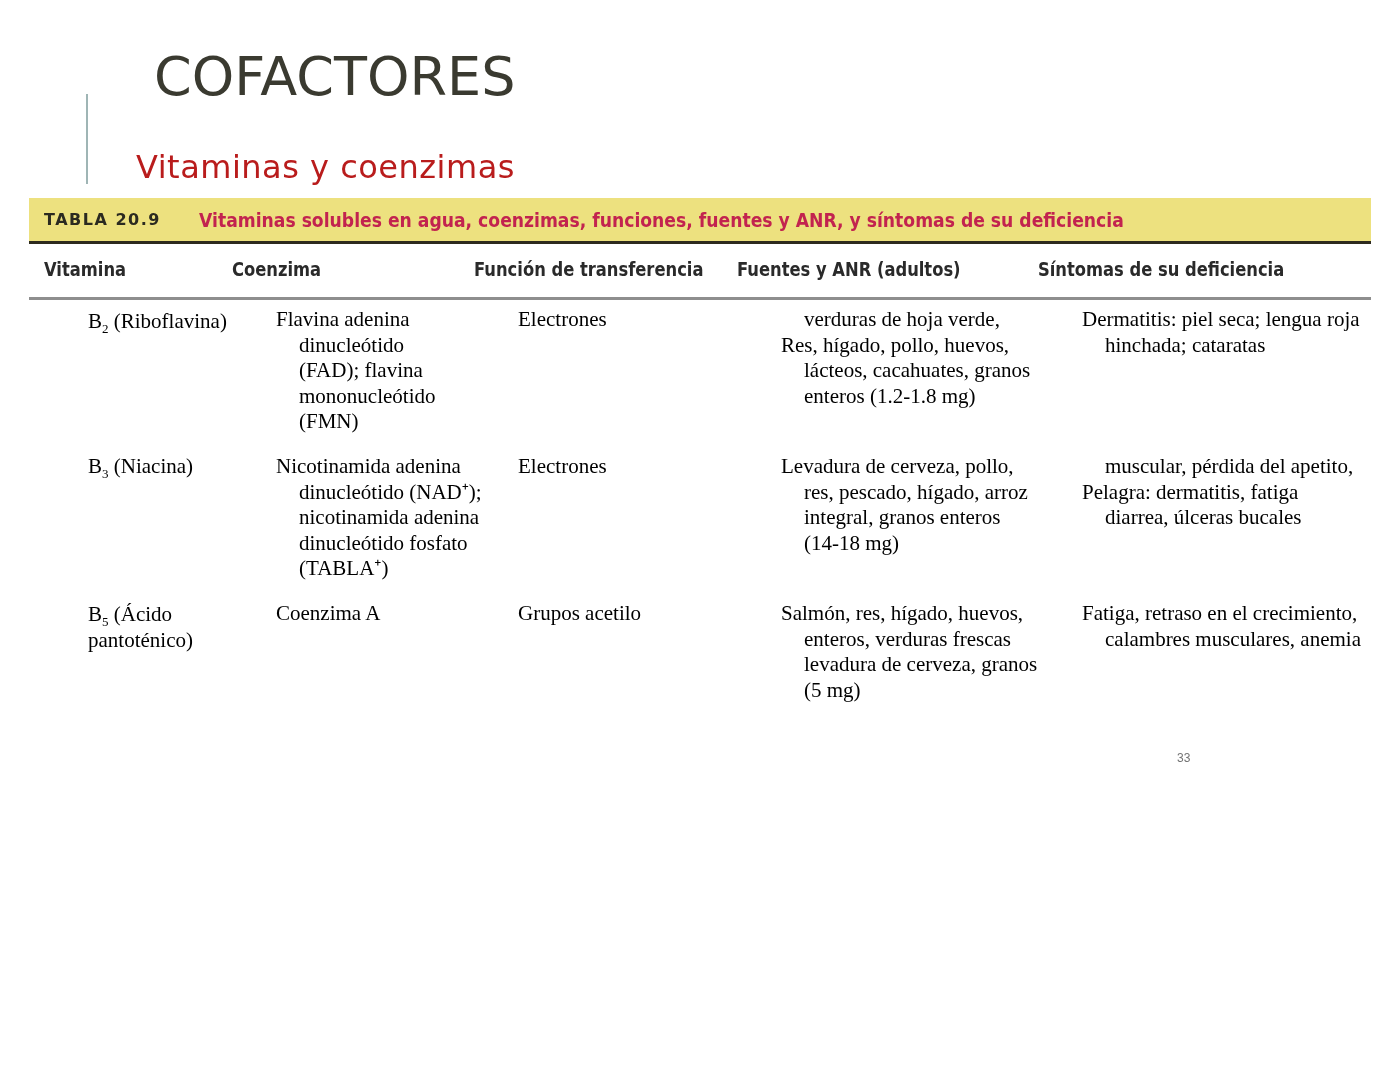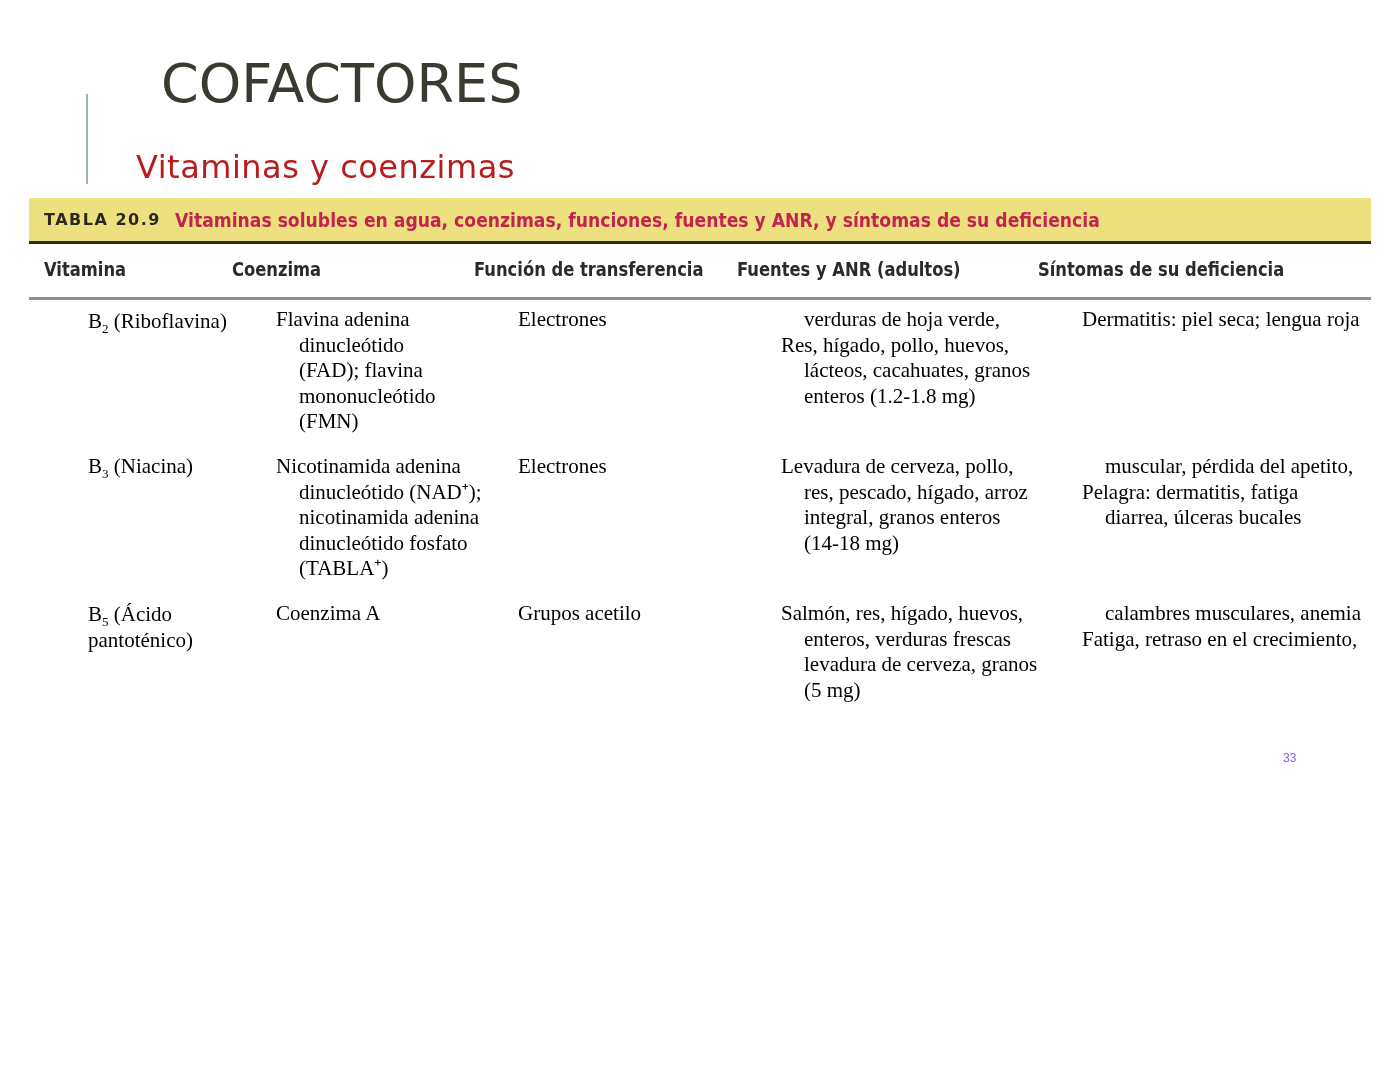--- a/index.html
+++ b/index.html
@@ -3,34 +3,34 @@
   <meta charset="utf-8">
   <style>
     html, body { margin: 0; padding: 0; }
     body {
       width: 1397px; height: 1080px; background: #ffffff; position: relative;
       overflow: hidden; font-family: "DejaVu Sans", sans-serif;
     }
     .slide-title {
       position: absolute; left: 154px; top: 44px;
       font-family: "DejaVu Sans", sans-serif; font-size: 54px; font-weight: normal;
-      color: #3a3a30; letter-spacing: 0px; line-height: 66px; margin: 7px;
+      color: #3a3a30; letter-spacing: 0px; line-height: 66px; margin: 0;
     }
     .accent-bar {
       position: absolute; left: 86px; top: 94px; width: 2px; height: 90px; background: #9fb5b5;
     }
     .slide-subtitle {
       position: absolute; left: 136px; top: 146px;
       font-family: "DejaVu Sans", sans-serif; font-size: 32px; color: #b91c1c; line-height: 42px;
       letter-spacing: 0.5px;
     }
     .table-banner {
       position: absolute; left: 29px; top: 198px; width: 1342px; height: 43px;
       background: #ede17f; border-bottom: 3px solid #2d2a1e;
-      display: flex; align-items: center;
+      display: flex; align-items: center; gap: 24px;
     }
     .table-number {
       margin-left: 15px; font-family: "DejaVu Sans", sans-serif; font-weight: bold;
       font-size: 16px; letter-spacing: 1.5px; color: #2b2a20;
     }
     .table-caption {
       margin-left: 14px; font-family: "DejaVu Sans", sans-serif; font-weight: bold; font-size: 20px;
       color: #c2234f; transform: scaleX(0.86); transform-origin: left center; white-space: nowrap;
     }
     .header-row {
@@ -43,22 +43,22 @@
       transform-origin: left center;
     }
     .cell {
       position: absolute; font-family: "Liberation Serif", serif; font-size: 21px; line-height: 25.5px;
       color: #000000;
       margin-left: 44px;
     }
     .cell .ln { display: block; white-space: nowrap; }
     .cell .ln.indent { padding-left: 23px; }
     .page-number {
-      position: absolute; left: 1283px; top: 751px; font-family: "Liberation Sans", sans-serif;
-      font-size: 12px; color: #8b5cf6;
+      position: absolute; left: 1177px; top: 751px; font-family: "Liberation Sans", sans-serif;
+      font-size: 12px; color: #737373;
     }
     sub, sup { font-size: 13px; line-height: 0; }
   </style>
 </head>
 <body>
 
 <h1 class="slide-title">COFACTORES</h1>
 <div class="accent-bar"></div>
 <div class="slide-subtitle">Vitaminas y coenzimas</div>
 
@@ -90,20 +90,21 @@
     <span class="ln">Electrones</span>
   </div>
   <div class="cell" style="left:737px; top:307px">
     <span class="ln indent">verduras de hoja verde,</span>
     <span class="ln">Res, hígado, pollo, huevos,</span>
     <span class="ln indent">lácteos, cacahuates, granos</span>
     <span class="ln indent">enteros (1.2-1.8 mg)</span>
   </div>
   <div class="cell" style="left:1038px; top:307px">
     <span class="ln">Dermatitis: piel seca; lengua roja</span>
+    <span class="ln indent">hinchada; cataratas</span>
   </div>
 </div>
 
 <div>
   <div class="cell" style="left:44px; top:454px">
     <span class="ln"><span>B</span><sub>3</sub><span> (Niacina)</span></span>
   </div>
   <div class="cell" style="left:232px; top:454px">
     <span class="ln">Nicotinamida adenina</span>
     <span class="ln indent">dinucleótido (NAD⁺);</span>
@@ -138,18 +139,18 @@
   <div class="cell" style="left:474px; top:601px">
     <span class="ln">Grupos acetilo</span>
   </div>
   <div class="cell" style="left:737px; top:601px">
     <span class="ln">Salmón, res, hígado, huevos,</span>
     <span class="ln indent">enteros, verduras frescas</span>
     <span class="ln indent">levadura de cerveza, granos</span>
     <span class="ln indent">(5 mg)</span>
   </div>
   <div class="cell" style="left:1038px; top:601px">
+    <span class="ln">Fatiga, retraso en el crecimiento,</span>
     <span class="ln indent">calambres musculares, anemia</span>
-    <span class="ln">Fatiga, retraso en el crecimiento,</span>
   </div>
 </div>
 
 <div class="page-number">33</div>
 
 </body></html>

